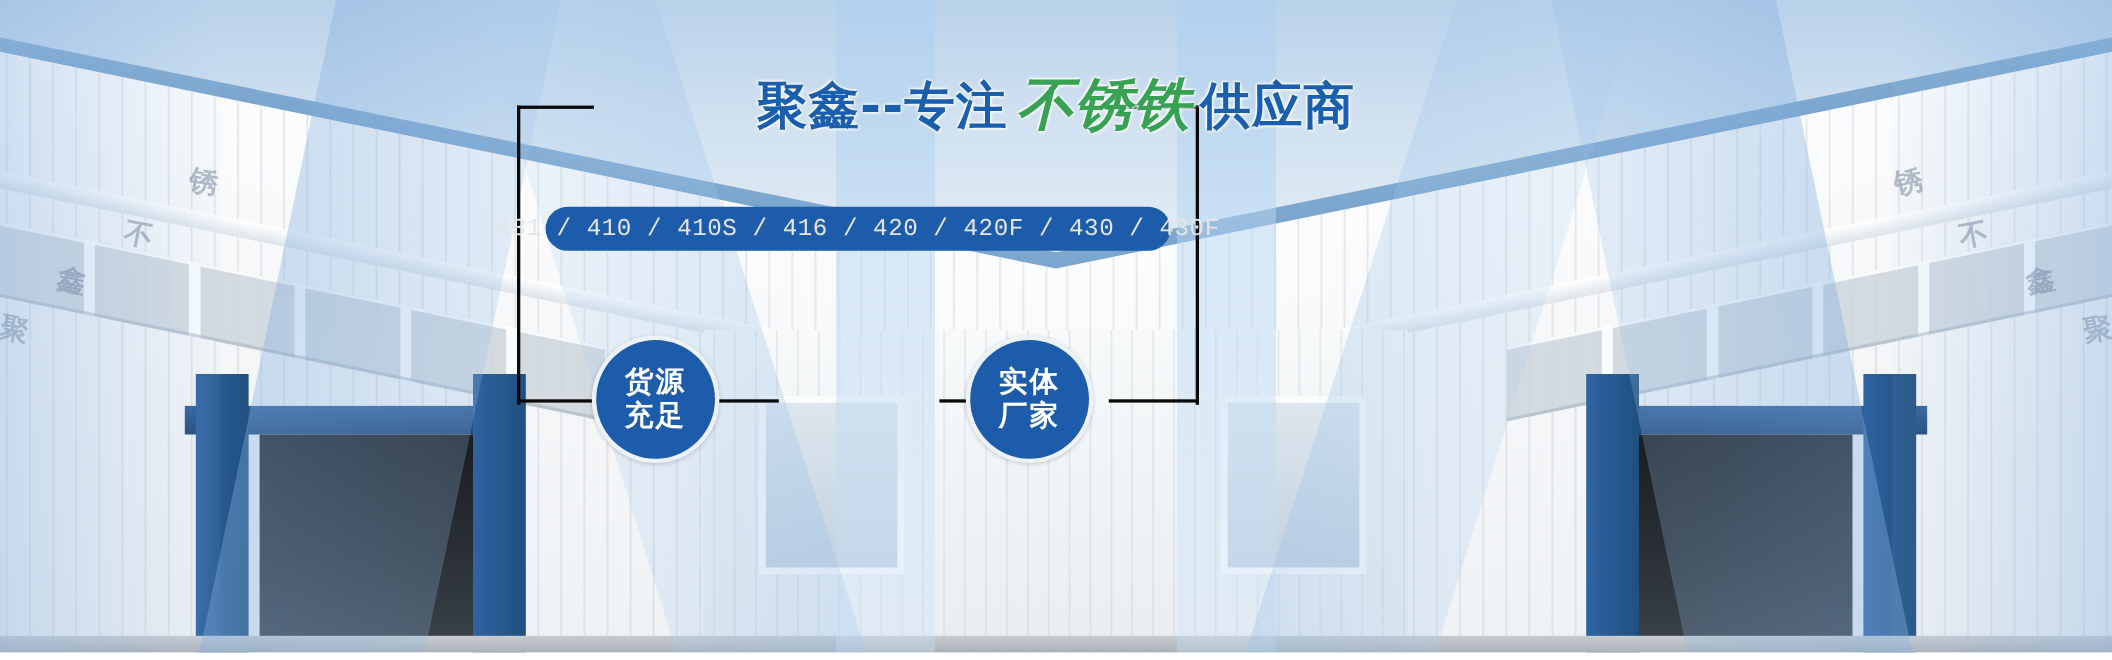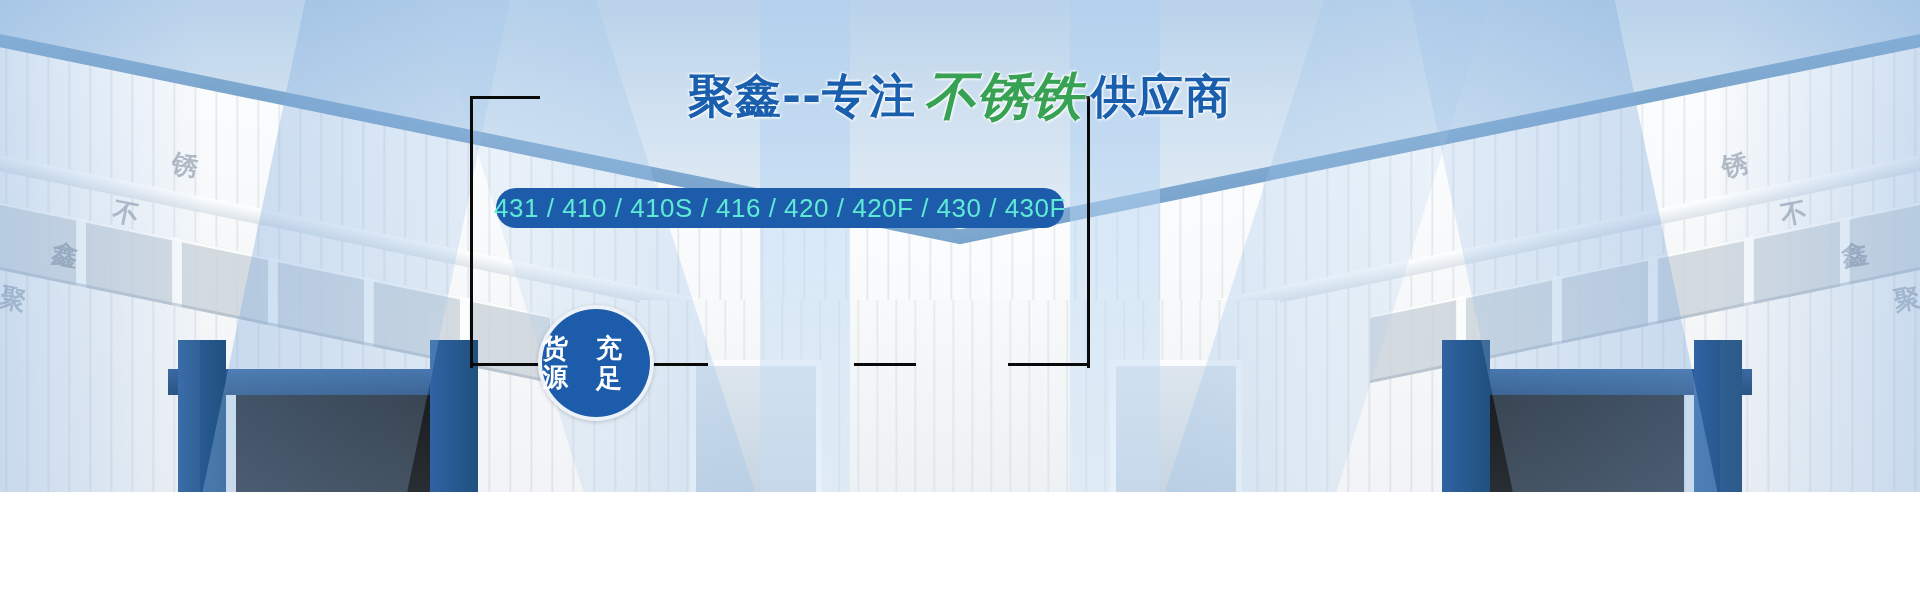--- a/index.html
+++ b/index.html
@@ -2,21 +2,21 @@
 <html><head>
 <meta charset="utf-8">
 <style>
   html,body{margin:0;padding:0;}
   body{
     width:1920px;height:600px;overflow:hidden;
     font-family:"Liberation Sans","DejaVu Sans",sans-serif;
     background:#ffffff;
   }
   #banner{
-    position:relative;width:1920px;height:492px;overflow:hidden;
+    position:relative;width:1920px;height:593px;overflow:hidden;
     background:#eef2f6;
   }
 
   
   .sky{
     position:absolute;left:0;top:0;width:1920px;height:230px;
     background:linear-gradient(180deg,#b9d2ea 0%,#cfe0f0 45%,#e3edf6 100%);
   }
   
   .roof-l{
@@ -168,36 +168,36 @@
   .hl-green{
     color:#37a254;font-style:italic;font-size:52px !important;
     font-family:"DejaVu Serif","Liberation Serif",serif;
     padding:0 8px;
   }
 
   
   .pill{
     position:absolute;display:flex;align-items:center;justify-content:center;
     border-radius:22px;white-space:nowrap;
-    font-size:26px;color:#5eead4;letter-spacing:.5px;
+    font-size:22px;color:#e5e5e5;letter-spacing:.5px;font-family:Liberation Mono, monospace;
   }
   .pill.blue{left:496px;top:188px;width:568px;height:40px;background:#1d5cab;}
   .pill.black{left:438px;top:247px;width:684px;height:42px;background:#0a0a0a;border-radius:24px;}
 
   
   .circle-row{position:absolute;left:470px;top:305px;width:620px;height:120px;}
   .connector{position:absolute;top:58px;height:3px;background:#0a0a0a;}
   .connector.c1{left:0;width:82px;}
   .connector.c2{left:176px;width:62px;}
   .connector.c3{left:384px;width:62px;}
   .connector.c4{right:0;width:82px;}
   .circ{
     position:absolute;top:0;width:108px;height:108px;border-radius:50%;
     border:4px solid rgba(255,255,255,.92);
-    display:flex;flex-direction:row;align-items:center;justify-content:center;
+    display:flex;flex-direction:column;align-items:center;justify-content:center;
     color:#fff;font-size:26px;font-weight:700;line-height:1.12;
     letter-spacing:2px;
     font-family:"DejaVu Sans","Liberation Sans",sans-serif;
     box-shadow:0 1px 4px rgba(0,0,0,.18);
   }
   .circ.one{left:68px;background:#1d5cab;}
   .circ.two{left:238px;background:#45aa6e;}
   .circ.three{left:408px;background:#1d5cab;}
   .circ .l2{margin-top:1px;}
 </style>
@@ -264,15 +264,19 @@
   <div class="circle-row">
     <i class="connector c1"></i>
     <i class="connector c2"></i>
     <i class="connector c3"></i>
     <i class="connector c4"></i>
 
     <div class="circ one">
       <span class="l1">货源</span>
       <span class="l2">充足</span>
     </div>
+    <div class="circ three">
+      <span class="l1">实体</span>
+      <span class="l2">厂家</span>
+    </div>
   </div>
 
 </div>
 
 </body></html>

